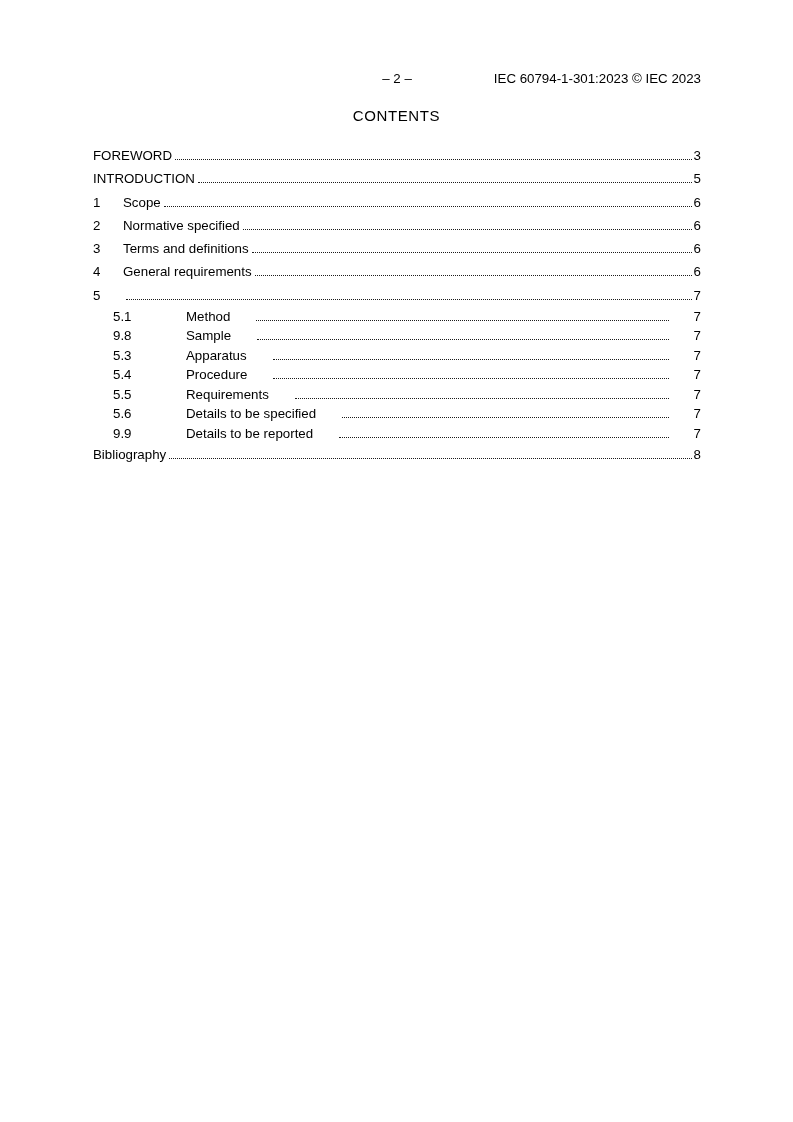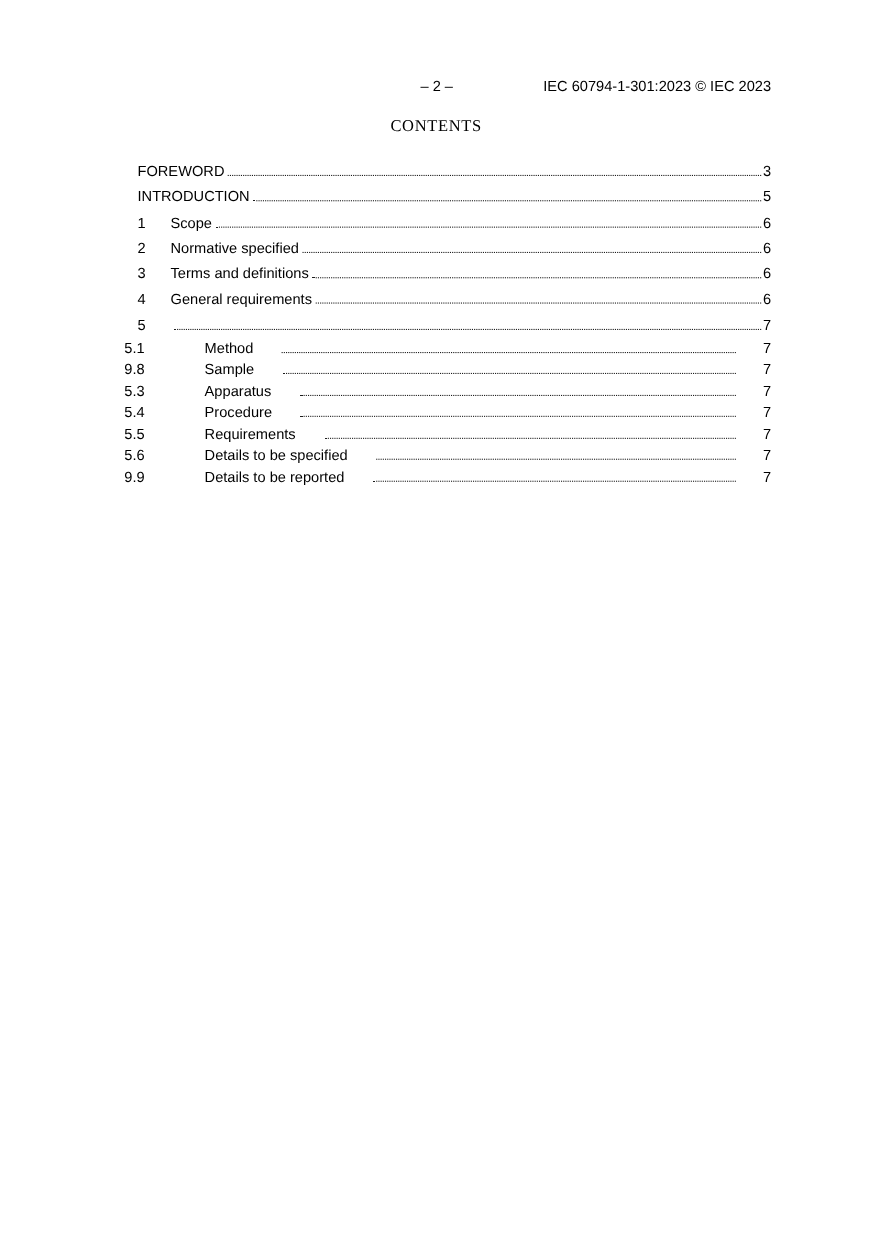--- a/index.html
+++ b/index.html
@@ -36,35 +36,34 @@
   }
   .title {
     position: absolute;
     top: 107px;
     left: 0;
     width: 100%;
     text-align: center;
     font-size: 15px;
     font-weight: 400;
     letter-spacing: 0.6px;
-    font-family: Liberation Serif, serif;
   }
   .toc {
     position: absolute;
     top: 144px;
     left: 93px;
     width: 608px;
     font-size: 13.3px;
   }
   .toc-row {
     display: flex;
     align-items: baseline;
     white-space: nowrap;
   }
-  .toc-row.level-0, .toc-row.level-1 { line-height: 23.3px; margin-left: 32px; }
+  .toc-row.level-0, .toc-row.level-1 { line-height: 23.3px; }
   .toc-row.level-2 { line-height: 19.4px; gap: 23px; }
   .toc-num { flex: 0 0 auto; }
   .level-1 .toc-num { width: 30px; }
   .level-2 { padding-left: 20px; }
   .level-2 .toc-num { width: 50px; }
   .toc-label { flex: 0 0 auto; }
   .toc-leader {
     flex: 1 1 auto;
     min-width: 12px;
     border-bottom: 1.7px dotted #1c1c1c;
@@ -177,14 +176,20 @@
     <span class="toc-page">7</span>
   </div>
 
   <div class="toc-row level-2">
     <span class="toc-num">9.9</span>
     <span class="toc-label">Details to be reported</span>
     <span class="toc-leader"></span>
     <span class="toc-page">7</span>
   </div>
 
+  <div class="toc-row level-0">
+
+    <span class="toc-label">Bibliography</span>
+    <span class="toc-leader"></span>
+    <span class="toc-page">8</span>
+  </div>
 </div>
 </div>
 
 </body></html>

